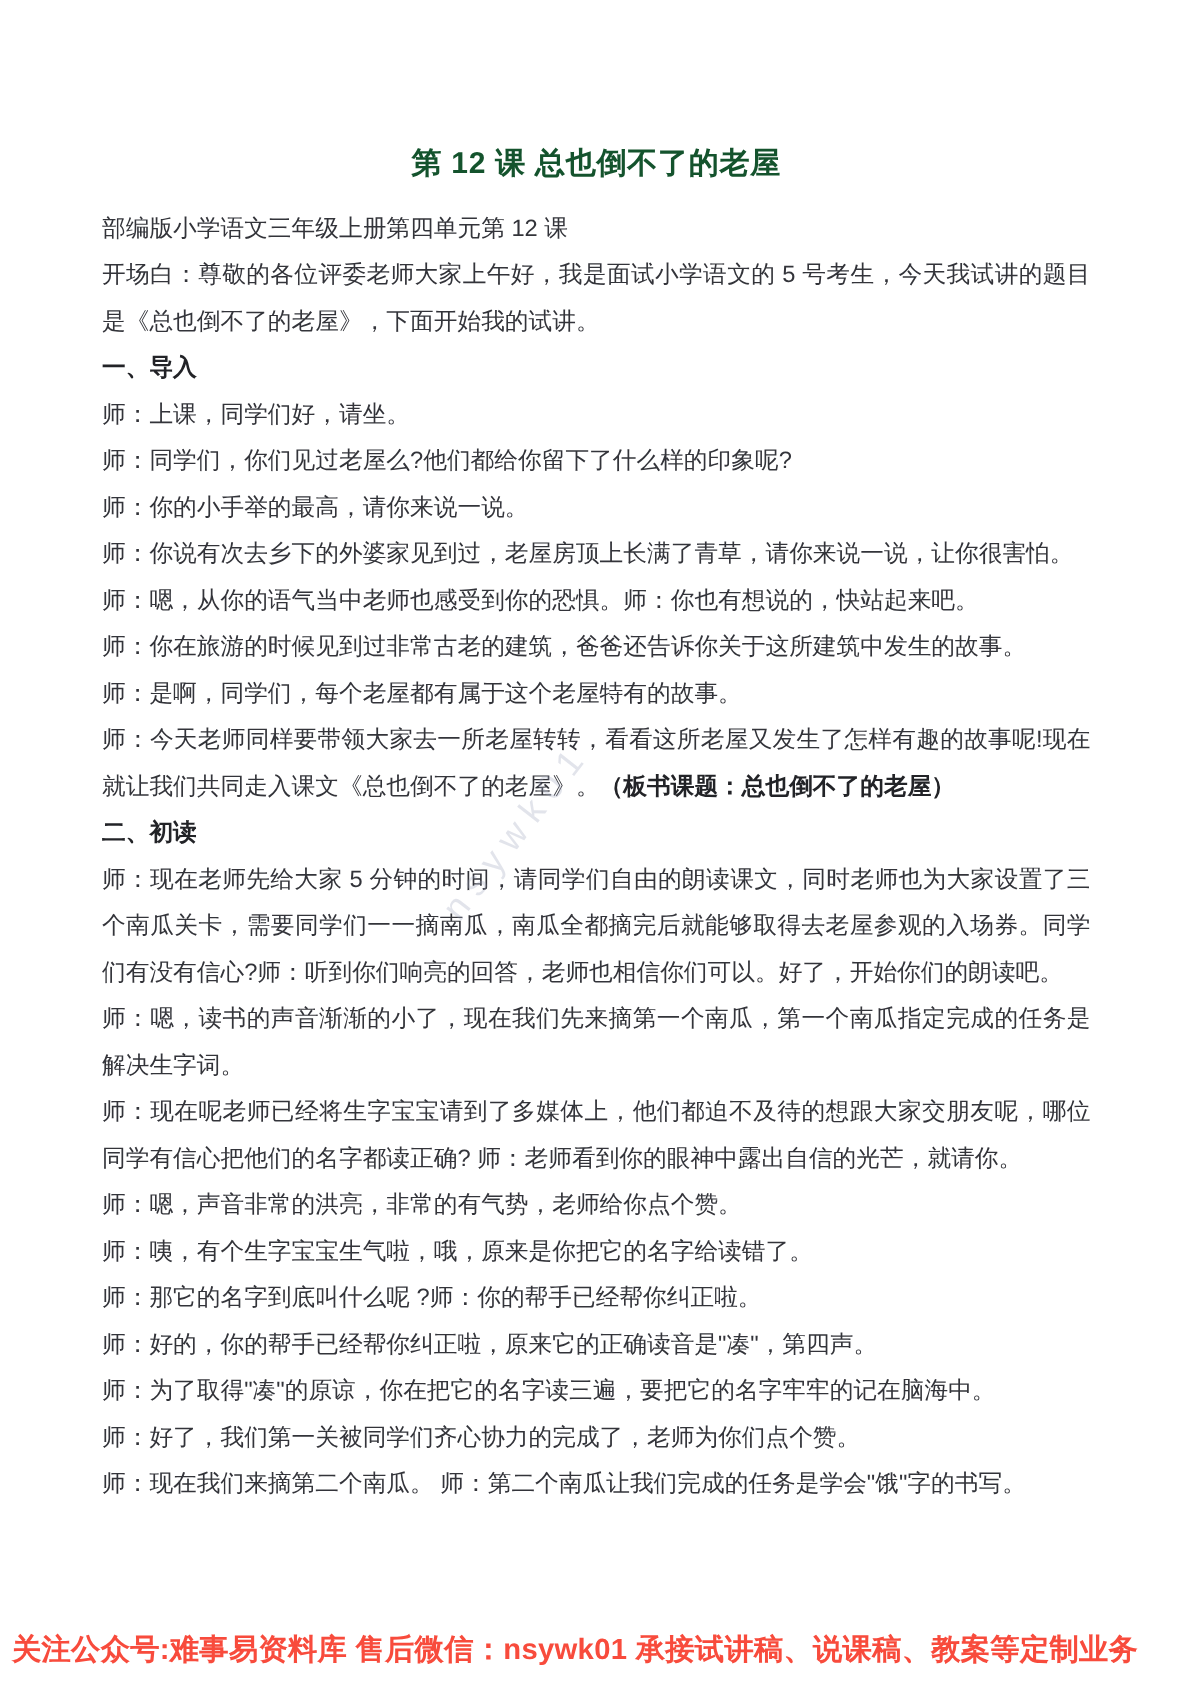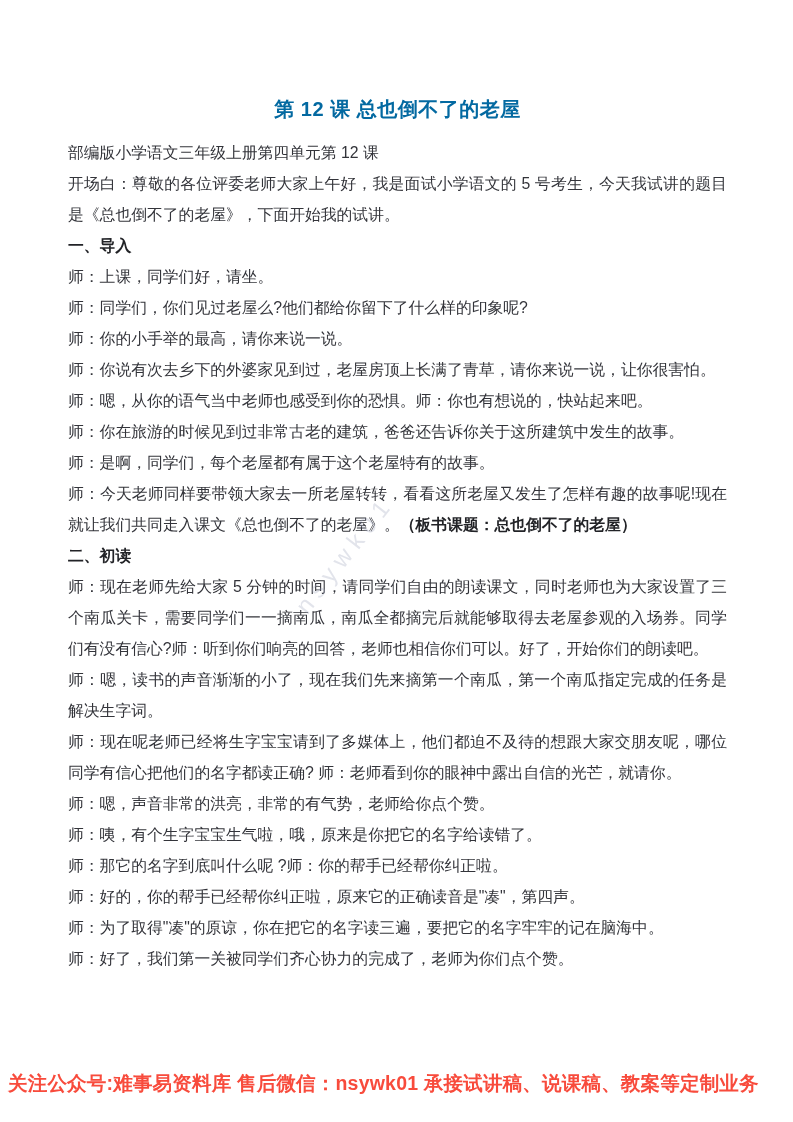--- a/index.html
+++ b/index.html
@@ -9,39 +9,39 @@
     font-family: "Liberation Sans", sans-serif;
     color: #33343a;
   }
   .page {
     position: absolute; top: 0; left: 0; right: 0; bottom: 0;
     padding: 96px 66px 0 68px;
     box-sizing: border-box;
   }
   .doc-title {
     font-size: 20px; font-weight: bold; text-align: center;
-    color: #0369a1; margin: 0 0 15px 0; letter-spacing: 0.5px;
+    color: #14532d; margin: 0 0 15px 0; letter-spacing: 0.5px;
     line-height: 26px;
   }
   .doc-body p {
     margin: 0; font-size: 15.8px; line-height: 31px;
     text-align: justify; text-justify: inter-ideograph;
     color: #33343a;
   }
   .doc-body p.heading { font-weight: bold; color: #222327; }
   .bold { font-weight: bold; color: #222327; }
   .watermark {
     position: absolute; left: 290px; top: 602px;
     transform: rotate(-52deg); transform-origin: left top;
     font-size: 24px; letter-spacing: 7px;
     color: rgba(160, 165, 190, 0.30);
     pointer-events: none; white-space: nowrap;
   }
   .footer-banner {
-    position: absolute; left: 8px; right: 0; bottom: 25px;
+    position: absolute; left: 8px; right: 0; bottom: 9px;
     font-size: 19.5px; font-weight: bold;
     color: #f84b3c; white-space: nowrap;
     letter-spacing: 0.2px;
   }
 </style>
 </head>
 <body>
 
 <div class="page">
 
@@ -64,19 +64,20 @@
     <p class="heading">二、初读</p>
     <p>师：现在老师先给大家 5 分钟的时间，请同学们自由的朗读课文，同时老师也为大家设置了三个南瓜关卡，需要同学们一一摘南瓜，南瓜全都摘完后就能够取得去老屋参观的入场券。同学们有没有信心?师：听到你们响亮的回答，老师也相信你们可以。好了，开始你们的朗读吧。</p>
     <p>师：嗯，读书的声音渐渐的小了，现在我们先来摘第一个南瓜，第一个南瓜指定完成的任务是解决生字词。</p>
     <p>师：现在呢老师已经将生字宝宝请到了多媒体上，他们都迫不及待的想跟大家交朋友呢，哪位同学有信心把他们的名字都读正确? 师：老师看到你的眼神中露出自信的光芒，就请你。</p>
     <p>师：嗯，声音非常的洪亮，非常的有气势，老师给你点个赞。</p>
     <p>师：咦，有个生字宝宝生气啦，哦，原来是你把它的名字给读错了。</p>
     <p>师：那它的名字到底叫什么呢 ?师：你的帮手已经帮你纠正啦。</p>
     <p>师：好的，你的帮手已经帮你纠正啦，原来它的正确读音是"凑"，第四声。</p>
     <p>师：为了取得"凑"的原谅，你在把它的名字读三遍，要把它的名字牢牢的记在脑海中。</p>
     <p>师：好了，我们第一关被同学们齐心协力的完成了，老师为你们点个赞。</p>
+    <p>师：现在我们来摘第二个南瓜。 师：第二个南瓜让我们完成的任务是学会"饿"字的书写。</p>
   </div>
 
 </div>
 
 <div class="watermark">nsywk01</div>
 
 <div class="footer-banner">关注公众号:难事易资料库  售后微信：nsywk01  承接试讲稿、说课稿、教案等定制业务</div>
 
 </body></html>

